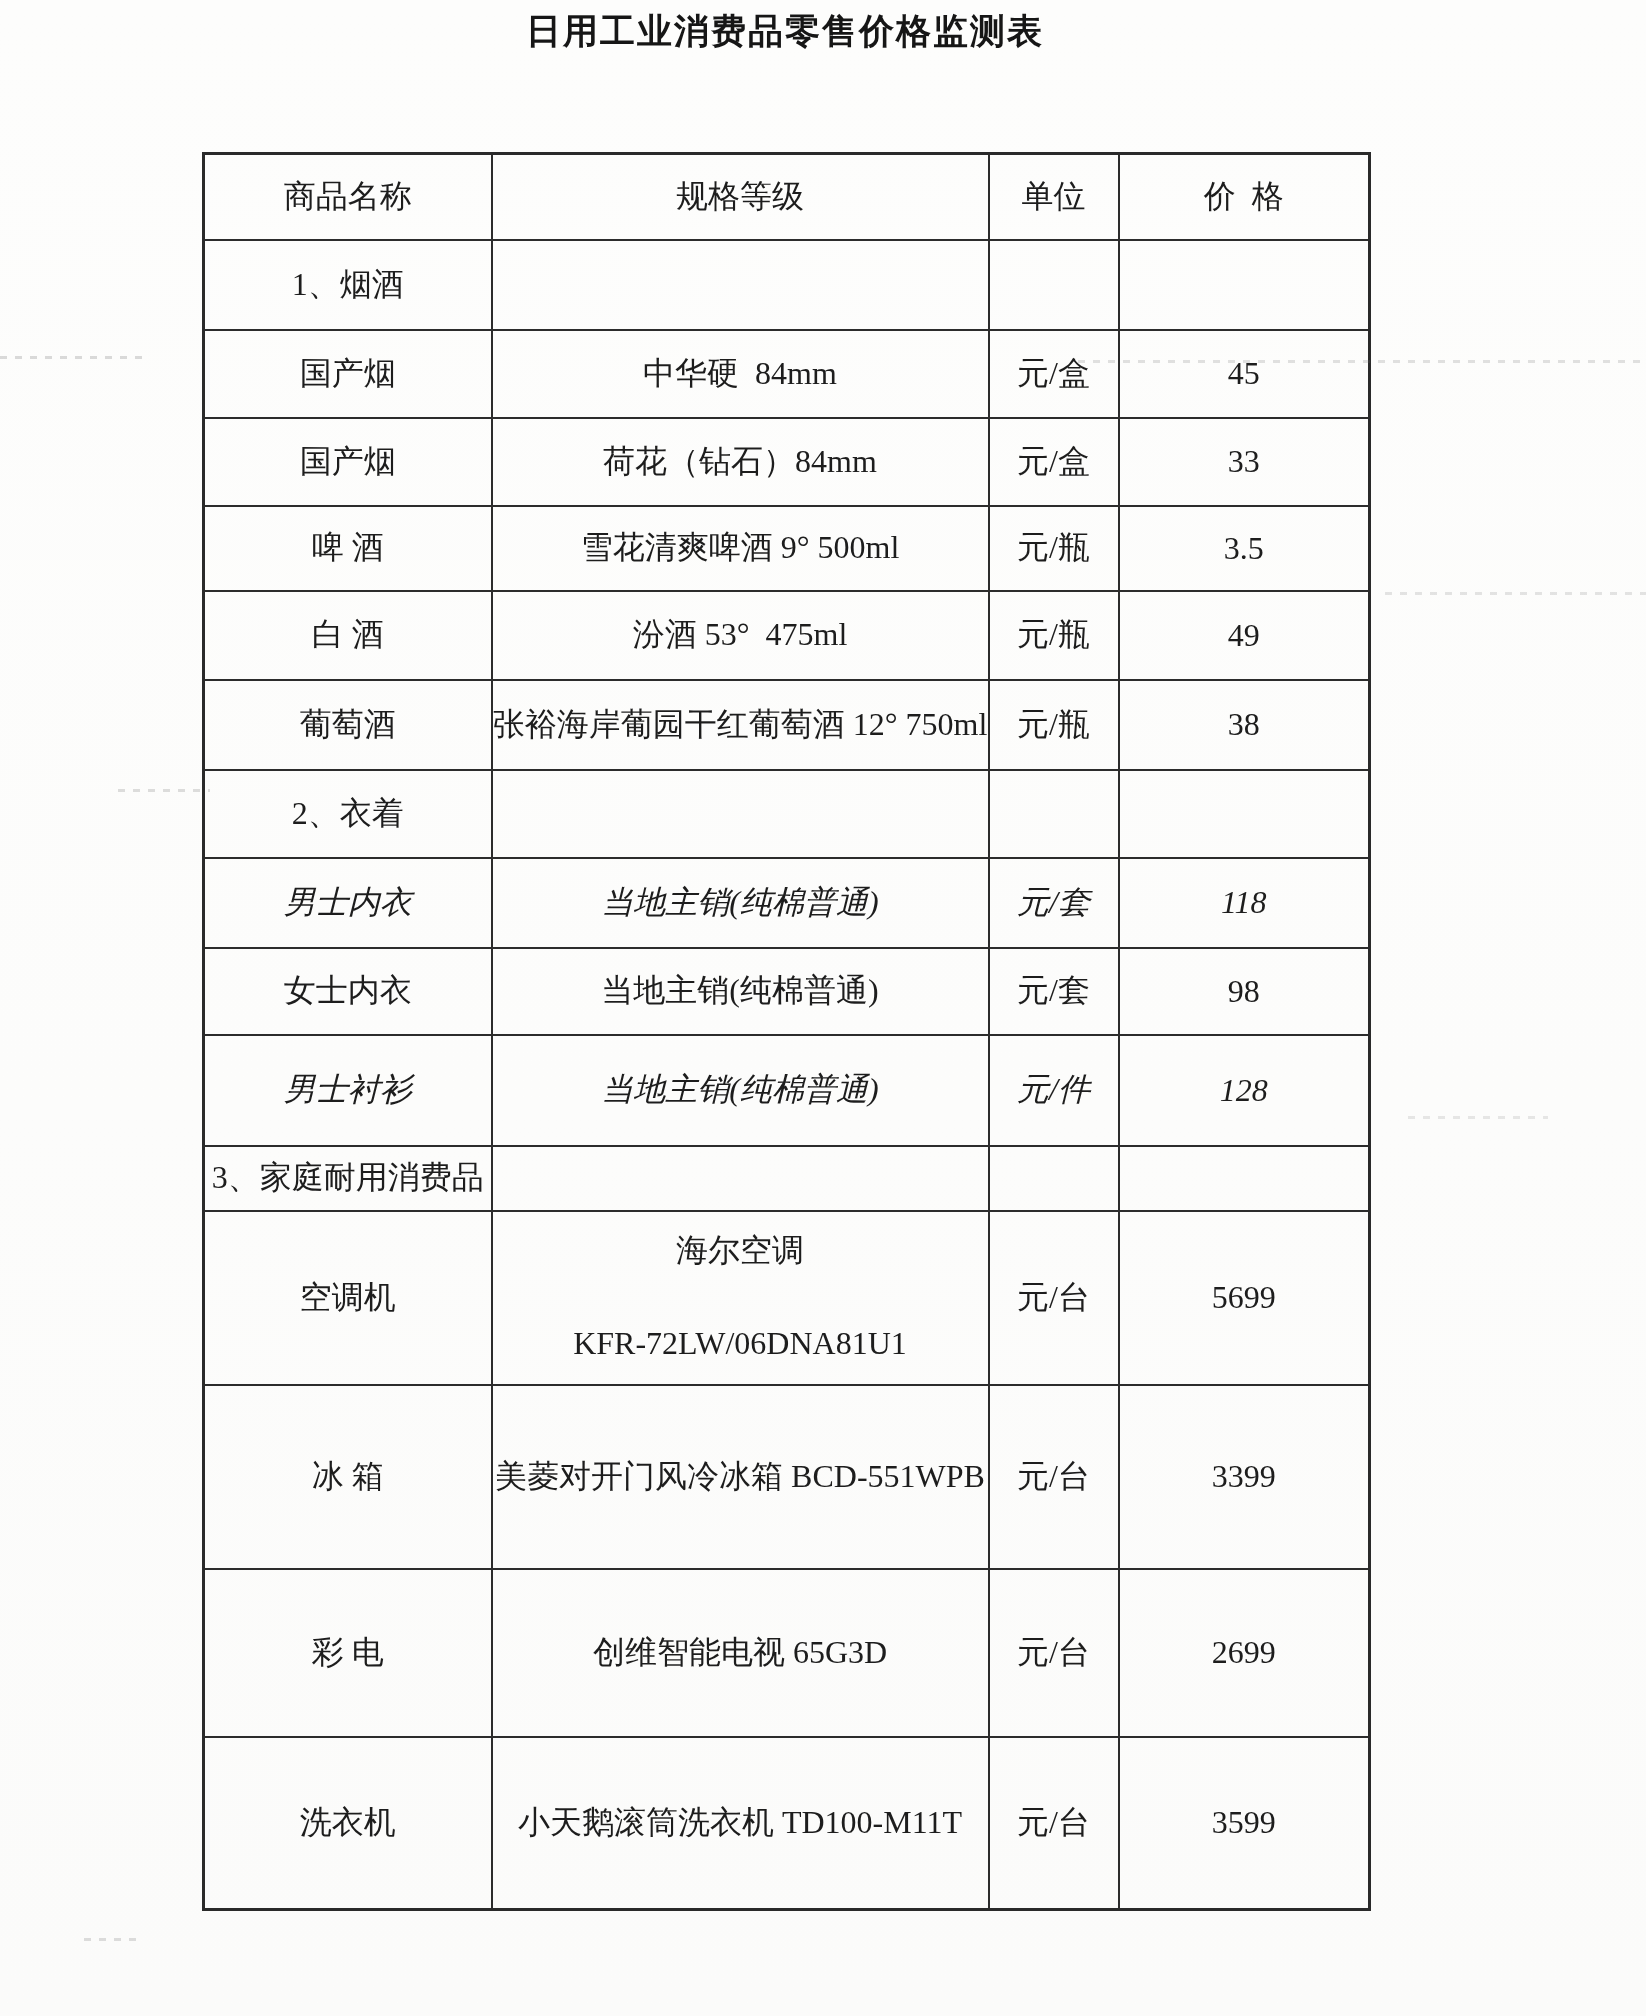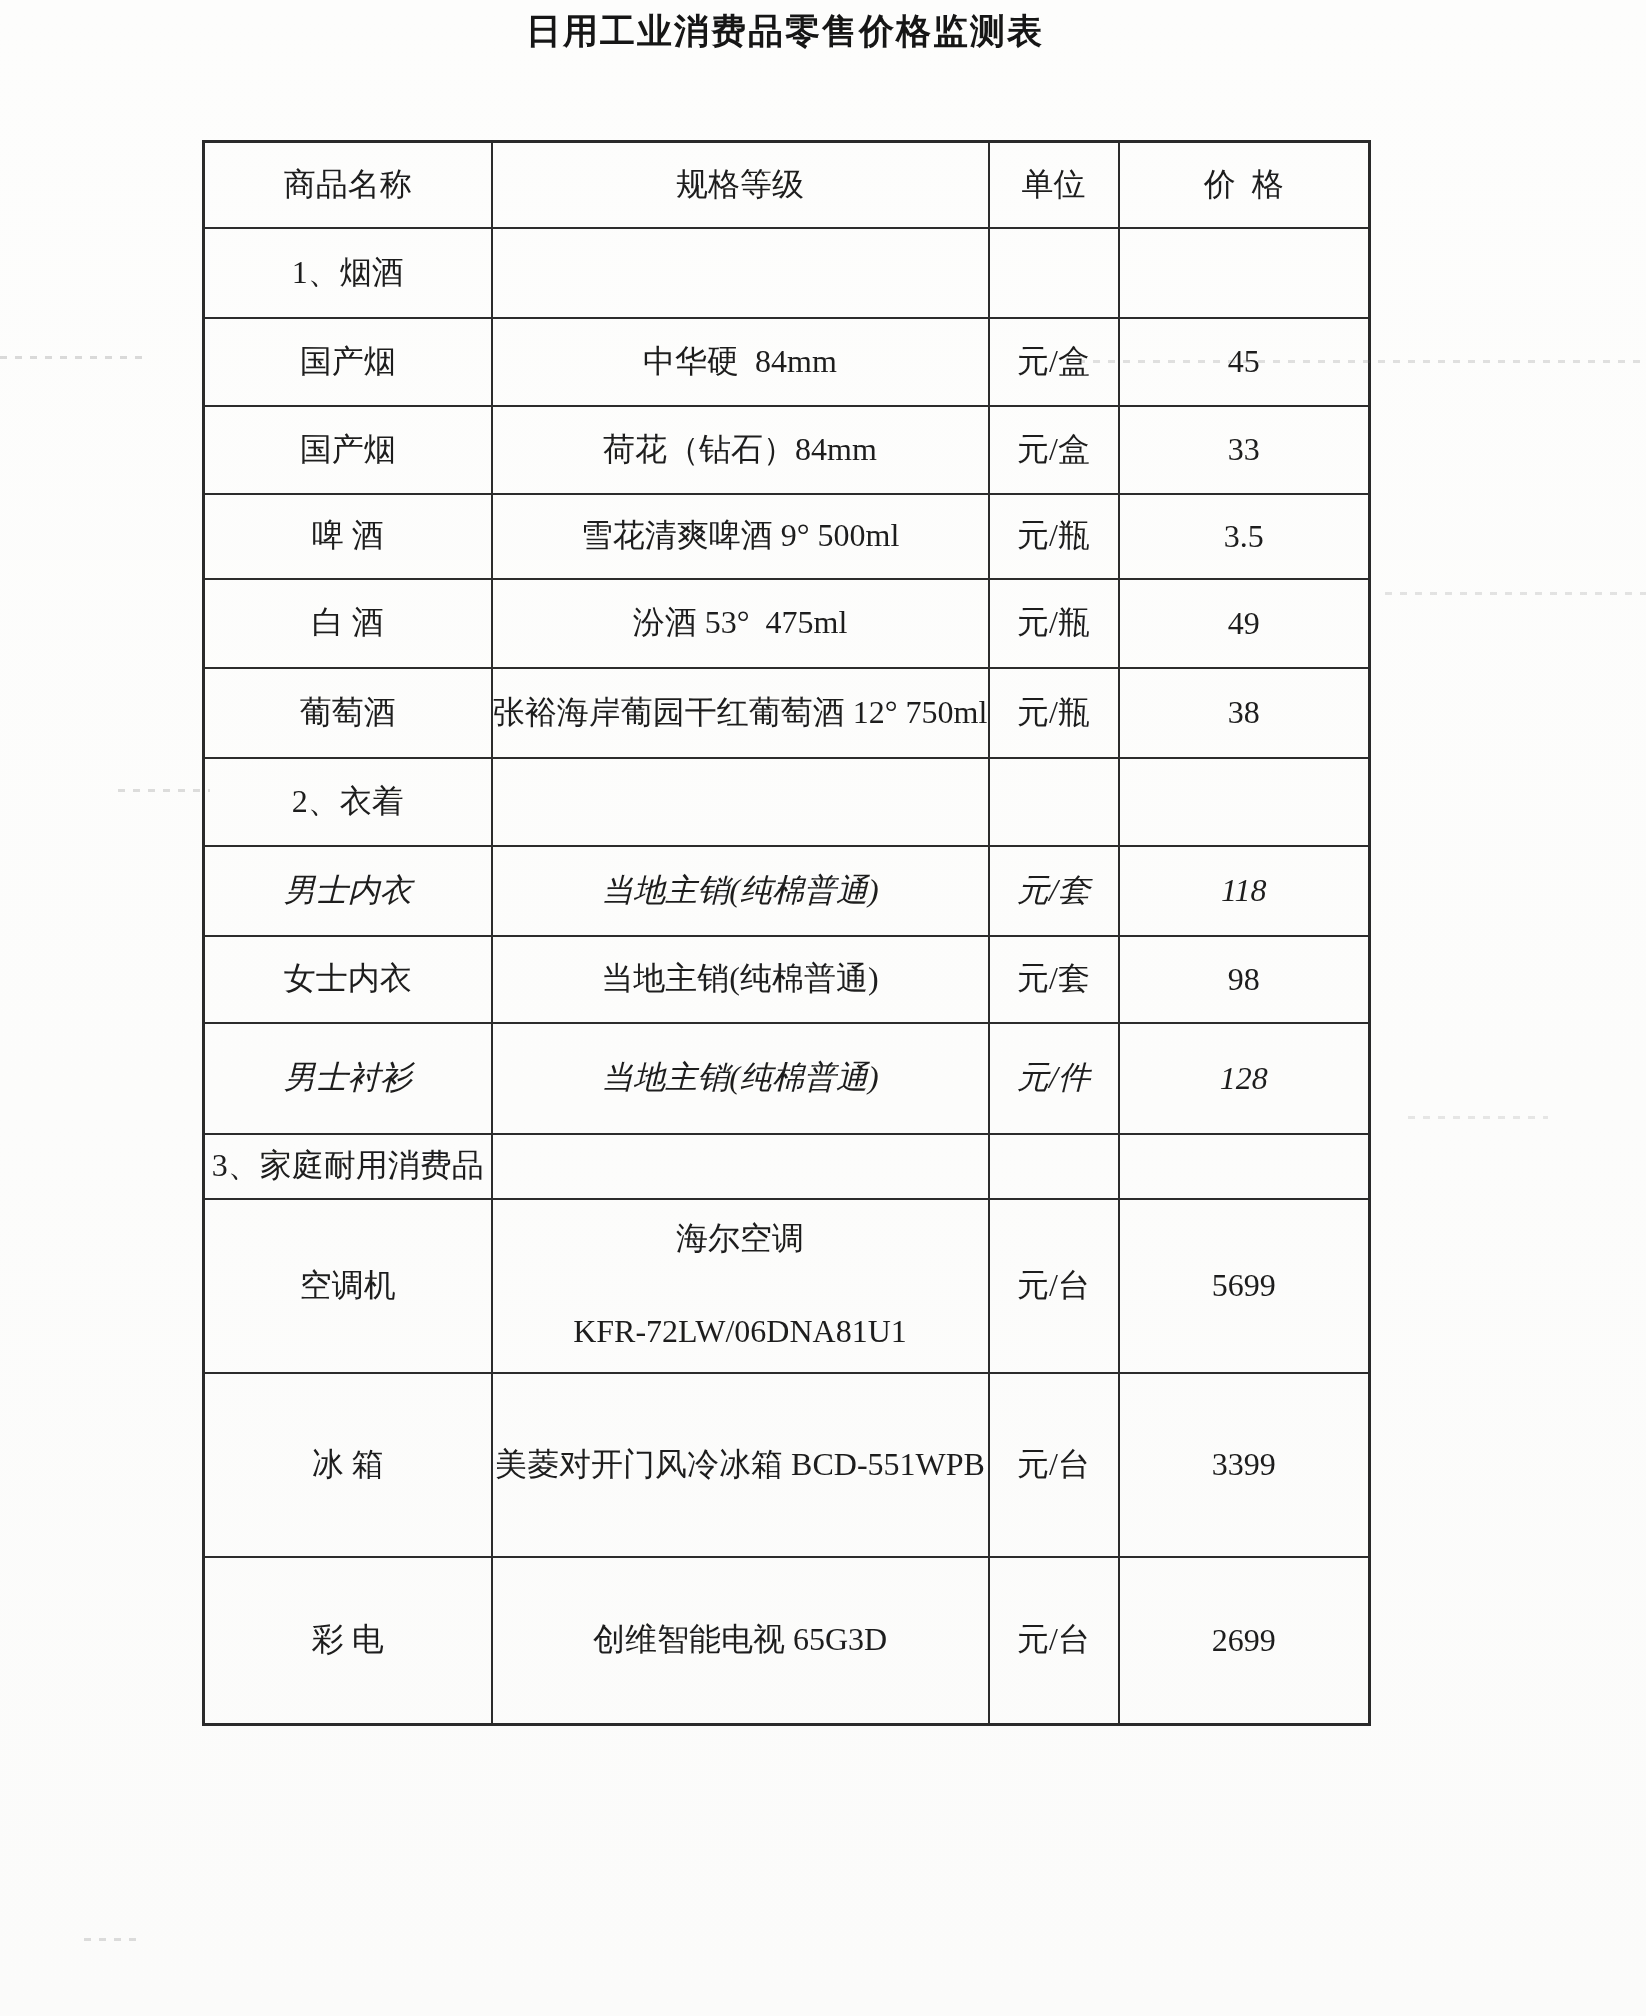--- a/index.html
+++ b/index.html
@@ -29,21 +29,21 @@
     text-align: center;
     font-size: 35px;
     font-weight: 700;
     letter-spacing: 2px;
     color: #161616;
     margin: 0;
   }
   table.price-table {
     position: absolute;
     left: 202px;
-    top: 140px;
+    top: 152px;
     width: 1166px;
     border-collapse: collapse;
     table-layout: fixed;
     border: 3px solid #2a2a2a;
   }
   table.price-table th,
   table.price-table td {
     border: 2px solid #2c2c2c;
     text-align: center;
     vertical-align: middle;
@@ -176,20 +176,26 @@
           <td>美菱对开门风冷冰箱 BCD-551WPB</td>
           <td>元/台</td>
           <td>3399</td>
         </tr>
         <tr style="height: 168px;">
           <td>彩 电</td>
           <td>创维智能电视 65G3D</td>
           <td>元/台</td>
           <td>2699</td>
         </tr>
+        <tr style="height: 173px;">
+          <td>洗衣机</td>
+          <td>小天鹅滚筒洗衣机 TD100-M11T</td>
+          <td>元/台</td>
+          <td>3599</td>
+        </tr>
       </tbody>
   </table>
 
   <div class="artifact a1"></div>
   <div class="artifact a2"></div>
   <div class="artifact a3"></div>
   <div class="artifact a4"></div>
   <div class="artifact a5"></div>
   <div class="artifact a6"></div>
 

